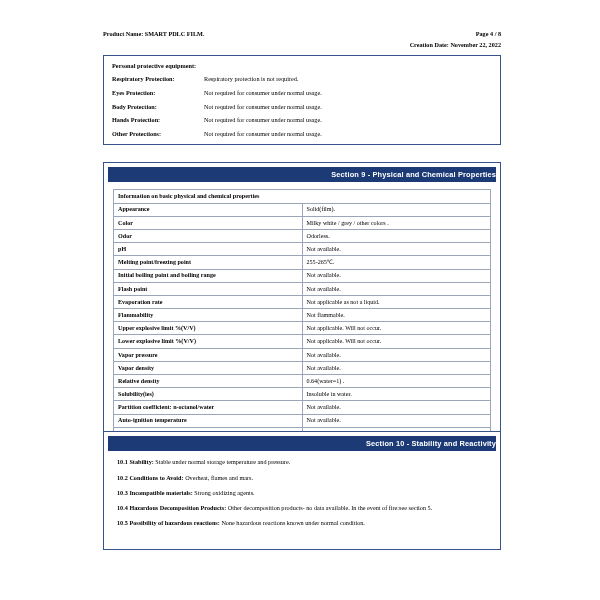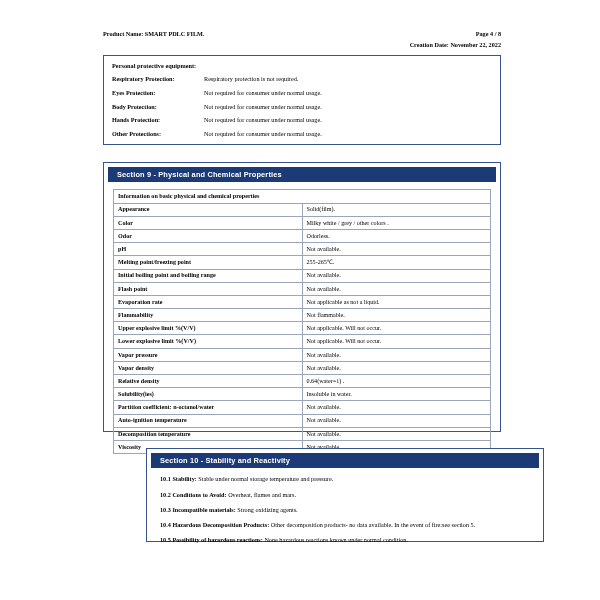--- a/index.html
+++ b/index.html
@@ -88,20 +88,21 @@
   }
   .section-bar {
     background: #1b3a76;
     color: #ffffff;
     font-family: "Liberation Sans", sans-serif;
     font-size: 7.4px;
     font-weight: bold;
     padding: 4px 0 4px 9px;
     letter-spacing: 0.15px;
     line-height: 1;
+    text-align: right;
   }
 
   
   .sec9 {
     left: 103px;
     top: 162px;
     width: 398px;
     height: 270px;
   }
   .sec9-inner {
@@ -129,24 +130,23 @@
   table.props td.v {
     font-weight: normal;
   }
   table.props tr.head td {
     font-weight: bold;
   }
 
   
   .sec10 {
     left: 103px;
-    top: 448px;
-    width: 398px;
-    height: 94px;
-    margin-left: 43px;
+    top: 431px;
+    width: 398px;
+    height: 119px;
   }
   .sec10-inner {
     padding: 7px 9px 4px 9px;
   }
   .s10-line {
     font-size: 6.2px;
     margin-bottom: 8px;
     line-height: 1.15;
   }
   .s10-line:last-child { margin-bottom: 0; }

